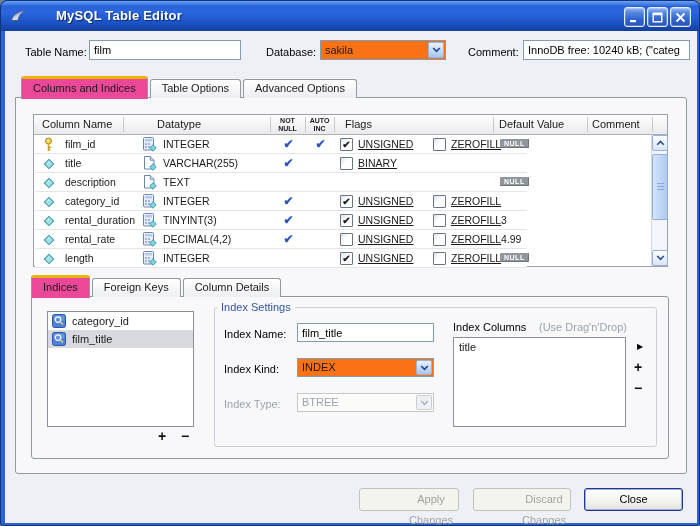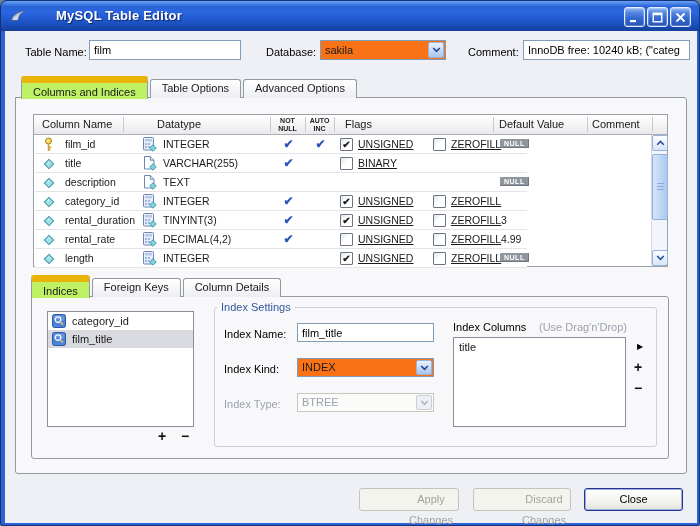--- a/index.html
+++ b/index.html
@@ -46,21 +46,21 @@
   .combo.disabled{ border-color:#c6c9c0; background:#fbfbf9; }
   .combo.disabled .ctext{ color:#9aa3ad; }
   .combo.disabled .cbtn{ background:#eef0f3; border-color:#c9ced6; }
 
   .tabstrip{ position:absolute; display:flex; align-items:flex-end; gap:2px; height:22px; z-index:5; }
   .tab{
     height:19px; line-height:17px; padding:0 11px; background:linear-gradient(#ffffff,#edeef3);
     border:1px solid #919b9c; border-bottom:none; border-radius:3px 3px 0 0; white-space:nowrap;
   }
   .tab.active{
-    height:23px; line-height:19px; background:#bef264; border-top:7px solid #eab308;
+    height:23px; line-height:19px; background:#ec4899; border-top:3px solid #eab308;
     margin-bottom:-1px; position:relative; z-index:6;
   }
   .tabpage{ position:absolute; background:#f8f8fb; border:1px solid #919b9c; border-radius:0 3px 3px 3px; }
 
   
   .grid{ position:absolute; left:32px; top:113px; width:635px; height:153px; background:#fff; border:1px solid #9aa0a8; }
   .ghead{ position:absolute; left:0; top:0; width:100%; height:20px;
     background:linear-gradient(180deg,#ffffff,#f0f0f1 70%,#e9e9ec); border-bottom:1px solid #aab0b6; }
   .hcell{ position:absolute; top:3px; white-space:nowrap; }
   .hstack{ position:absolute; top:2px; font-size:7px; font-weight:bold; line-height:8px; text-align:center; }

